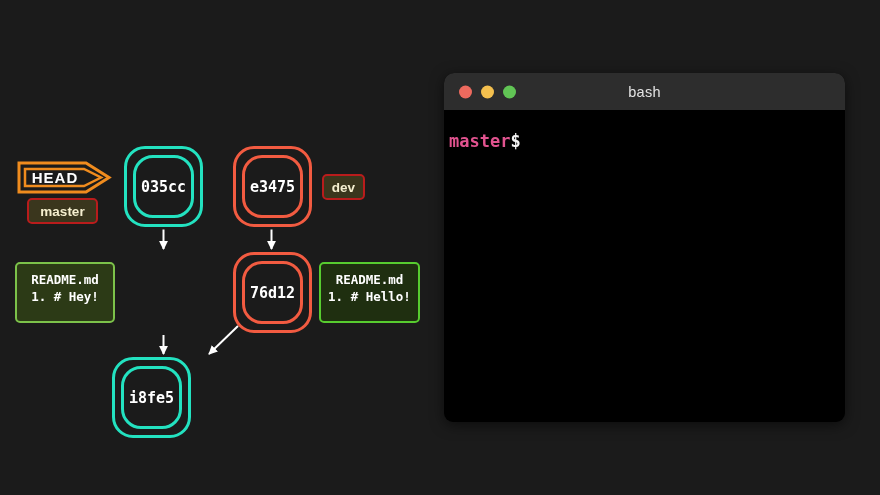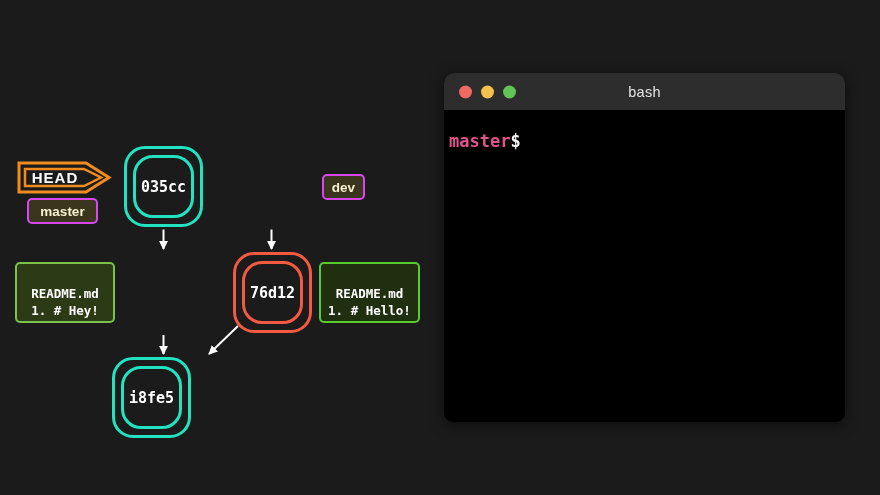--- a/index.html
+++ b/index.html
@@ -70,21 +70,21 @@
     justify-content: center;
     color: #ffffff;
     font: bold 15px "Liberation Sans", sans-serif;
     letter-spacing: 1px;
   }
 
   
   .badge {
     position: absolute;
     box-sizing: border-box;
-    border: 2px solid #d946ef;
+    border: 2px solid #b91c1c;
     border-radius: 5px;
     background: #3a361d;
     color: #f5efcf;
     display: flex;
     align-items: center;
     justify-content: center;
     font: bold 13.5px "Liberation Sans", sans-serif;
   }
   .badge-master { left: 27px; top: 198px; width: 71px; height: 26px; }
   .badge-dev    { left: 322px; top: 174px; width: 43px; height: 26px; }
@@ -92,21 +92,21 @@
   
   .filebox {
     position: absolute;
     box-sizing: border-box;
     height: 61px;
     border: 2px solid;
     border-radius: 5px;
     text-align: center;
     color: #ffffff;
     font: bold 12.5px "DejaVu Sans Mono", monospace;
-    padding-top: 22px;
+    padding-top: 8px;
   }
   .filebox .fcontent { margin-top: 2px; }
   .file-left  { left: 15px;  top: 262px; width: 100px; border-color: #7cc24a; background: #2c3a16; }
   .file-right { left: 319px; top: 262px; width: 101px; border-color: #57cc2f; background: #1f2f10; }
 
   
   .terminal {
     position: absolute;
     left: 444px; top: 73px;
     width: 401px; height: 349px;
@@ -174,20 +174,23 @@
       <polygon points="8,8 67,8 84,16.5 67,25 8,25" fill="none" stroke="#f08c1e" stroke-width="2.5"></polygon>
     </svg>
     <div class="head-label">HEAD</div>
   </div>
 
   <div class="badge badge-master">master</div>
   <div class="badge badge-dev">dev</div>
 
   <div class="commit teal c-035cc">
     <div class="inner">035cc</div>
+  </div>
+  <div class="commit orange c-e3475">
+    <div class="inner">e3475</div>
   </div>
   <div class="commit orange c-76d12">
     <div class="inner">76d12</div>
   </div>
   <div class="commit teal c-i8fe5">
     <div class="inner">i8fe5</div>
   </div>
 
   <div class="filebox file-left">
     <div class="fname">README.md</div>

